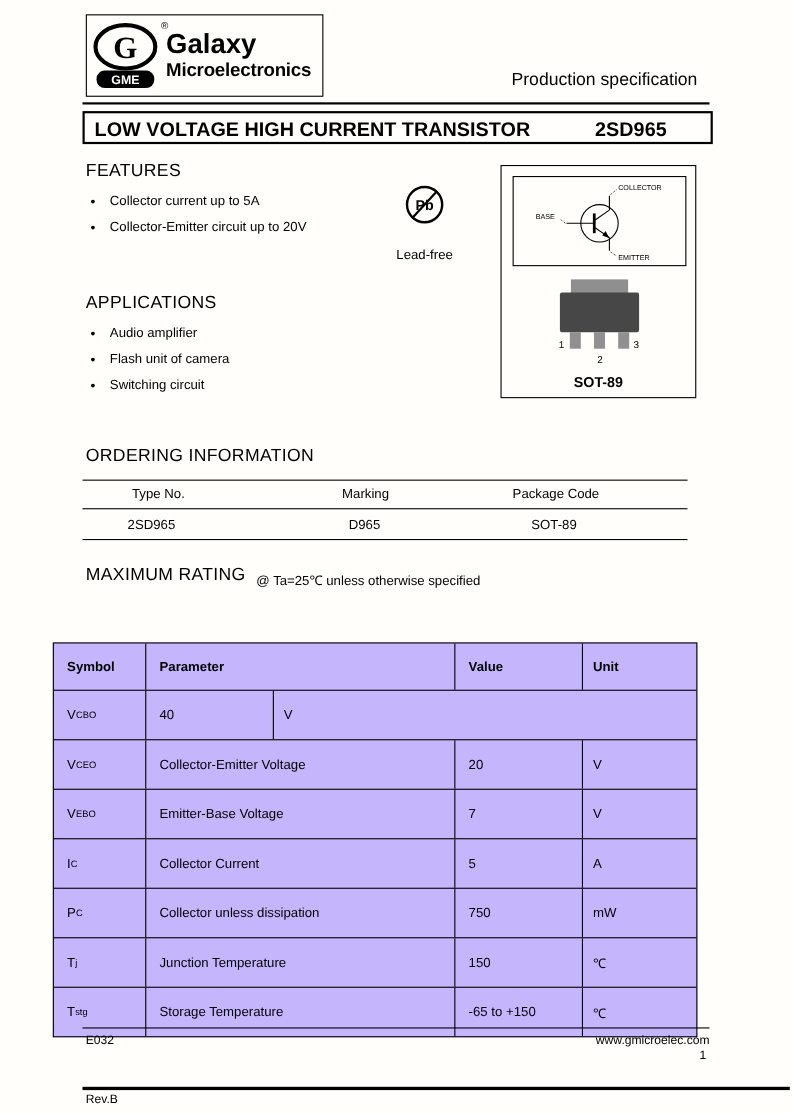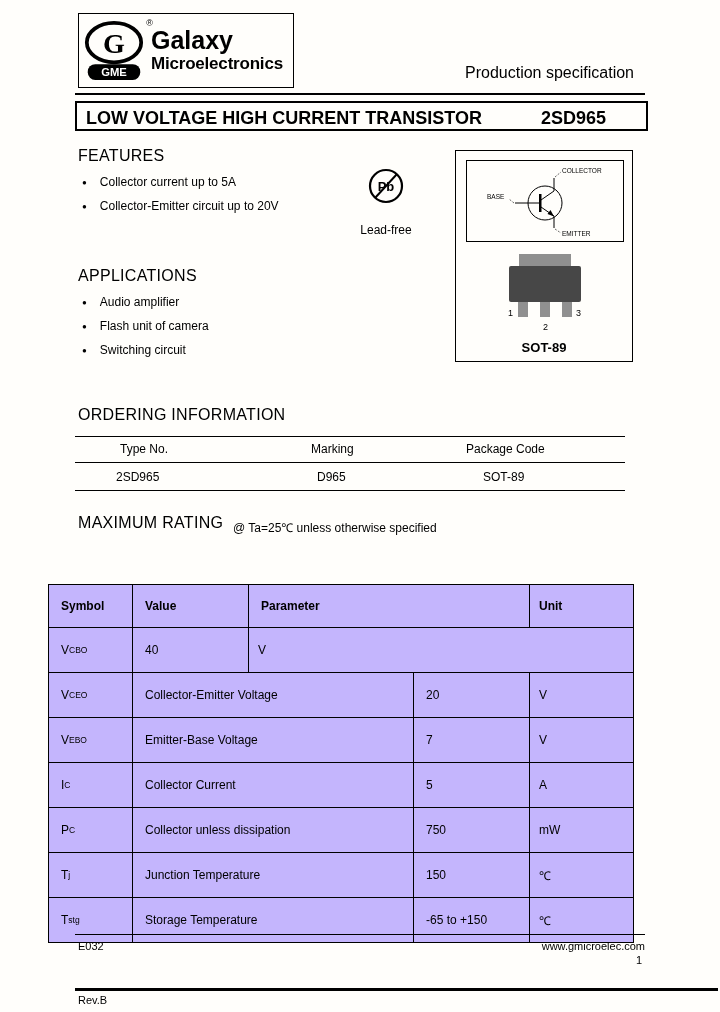--- a/index.html
+++ b/index.html
@@ -163,22 +163,22 @@
   <span class="ord-cell" style="left:317px; top:470px;">D965</span>
   <span class="ord-cell" style="left:483px; top:470px;">SOT-89</span>
   <div class="ord-line" style="top:490px;"></div>
 
   <div class="section-heading" style="top:514px;">MAXIMUM RATING</div>
   <div class="mr-cond">@ Ta=25℃ unless otherwise specified</div>
 
   <div class="mr-table">
     <div class="mr-row hdr">
       <div class="mc c-sym">Symbol</div>
+      <div class="mc c-par">Parameter</div>
       <div class="mc c-val">Value</div>
-      <div class="mc c-par">Parameter</div>
       <div class="mc c-unit">Unit</div>
     </div>
 
     <div class="mr-row">
       <div class="mc c-sym">
           <span>V</span>
           <sub>CBO</sub>
         </div>
       <div class="mc c-val">40</div>
       <div class="mc c-unit">V</div>

